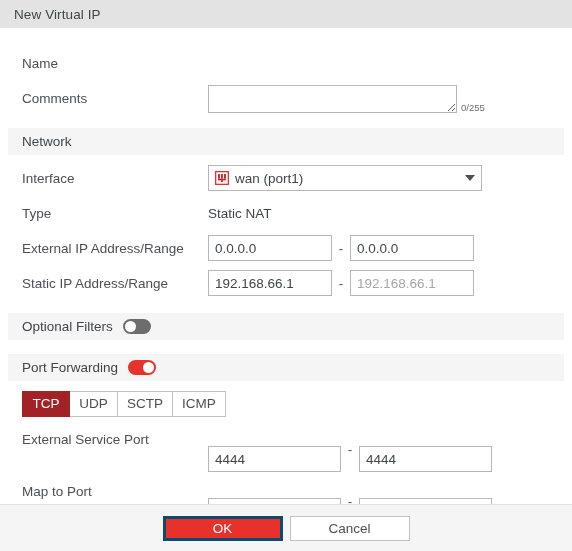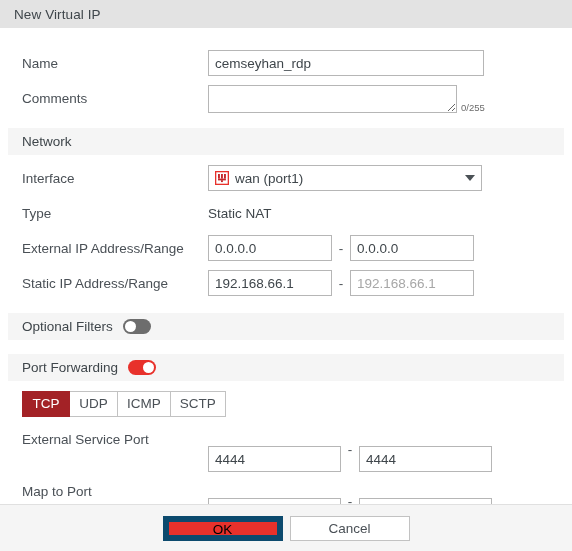--- a/index.html
+++ b/index.html
@@ -221,22 +221,22 @@
     box-sizing: border-box;
     display: flex;
     align-items: center;
     justify-content: center;
   }
   .btn-ok {
     box-sizing: border-box;
     width: 120px;
     height: 25px;
     background: #e8312b;
-    border: 6px solid #0c4a6e;
-    color: #000000;
+    border: 3px solid #0c4a6e;
+    color: #ffffff;
     font-family: "Liberation Sans", sans-serif;
     font-size: 13.5px;
     cursor: pointer;
     margin-right: 7px;
     padding: 0;
   }
   .btn-cancel {
     box-sizing: border-box;
     width: 120px;
     height: 25px;
@@ -255,23 +255,20 @@
 <div class="titlebar">
   <span class="titlebar-text">New Virtual IP</span>
 </div>
 
 <div class="form-body">
 
   <div class="spacer-14"></div>
 
   <div class="row">
     <div class="row-label">Name</div>
-    <div class="row-field">
-      <input class="txt w-name" type="text" value="cemseyhan_rdp" style="">
-    </div>
   </div>
 
   <div class="spacer-6"></div>
 
   <div class="row">
     <div class="row-label">Comments</div>
     <div class="row-field comments-wrap">
       <textarea class="ta" placeholder="" style=""></textarea>
       <span class="counter">0/255</span>
     </div>
@@ -352,22 +349,22 @@
     </span>
   </div>
 
   <div class="spacer-10"></div>
 
   <div class="row">
     <div class="row-field">
       <div class="btn-group">
         <button class="pbtn active">TCP</button>
         <button class="pbtn">UDP</button>
+        <button class="pbtn">SCTP</button>
         <button class="pbtn">ICMP</button>
-        <button class="pbtn">SCTP</button>
       </div>
     </div>
   </div>
 
   <div class="spacer-6"></div>
 
   <div class="row">
     <div class="row-label">External Service Port</div>
     <div class="row-field">
       <input class="txt w-port" type="text" value="4444" style="">

